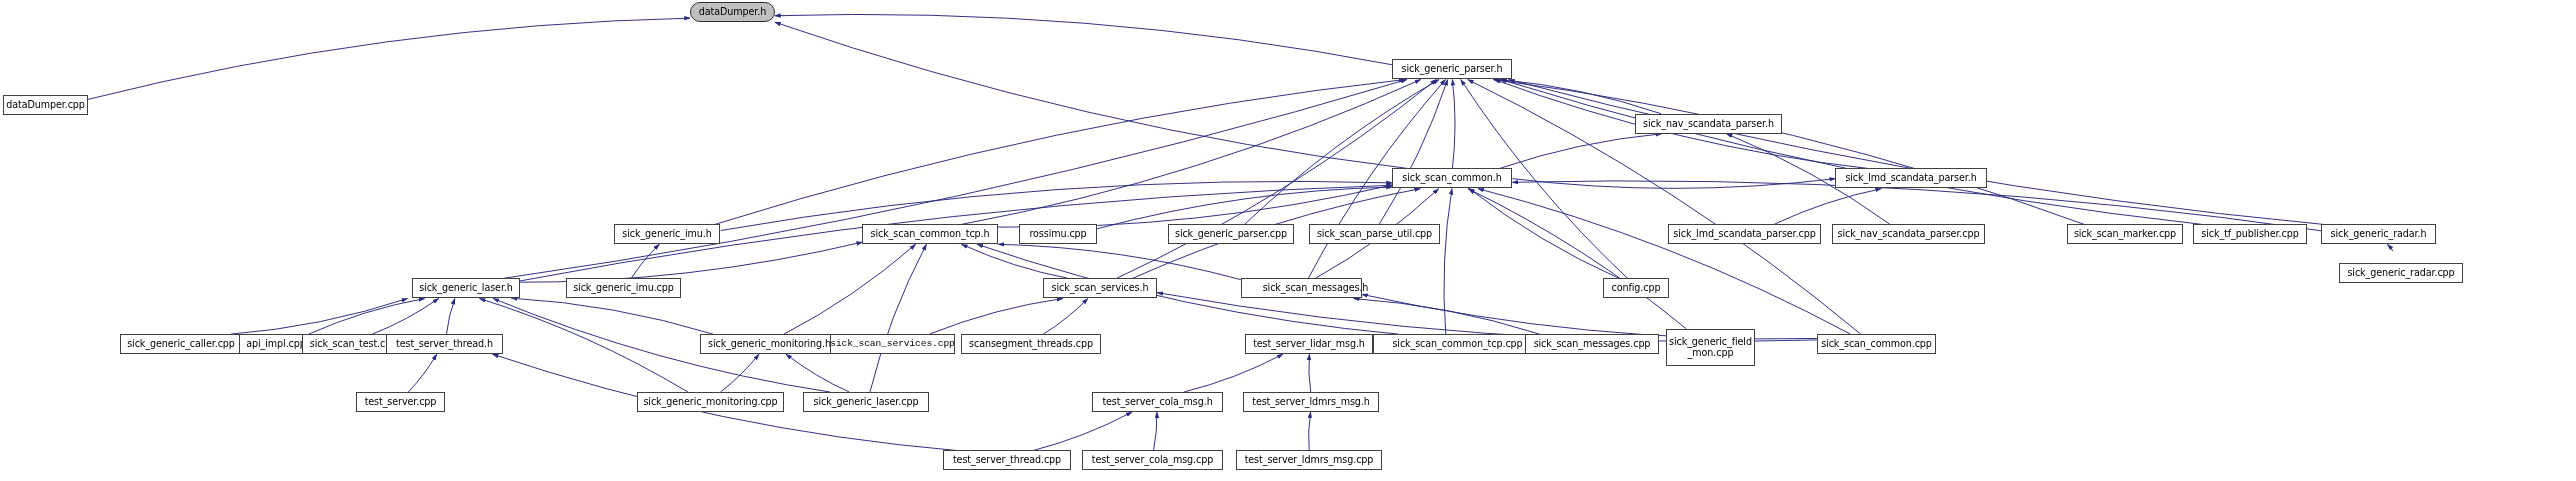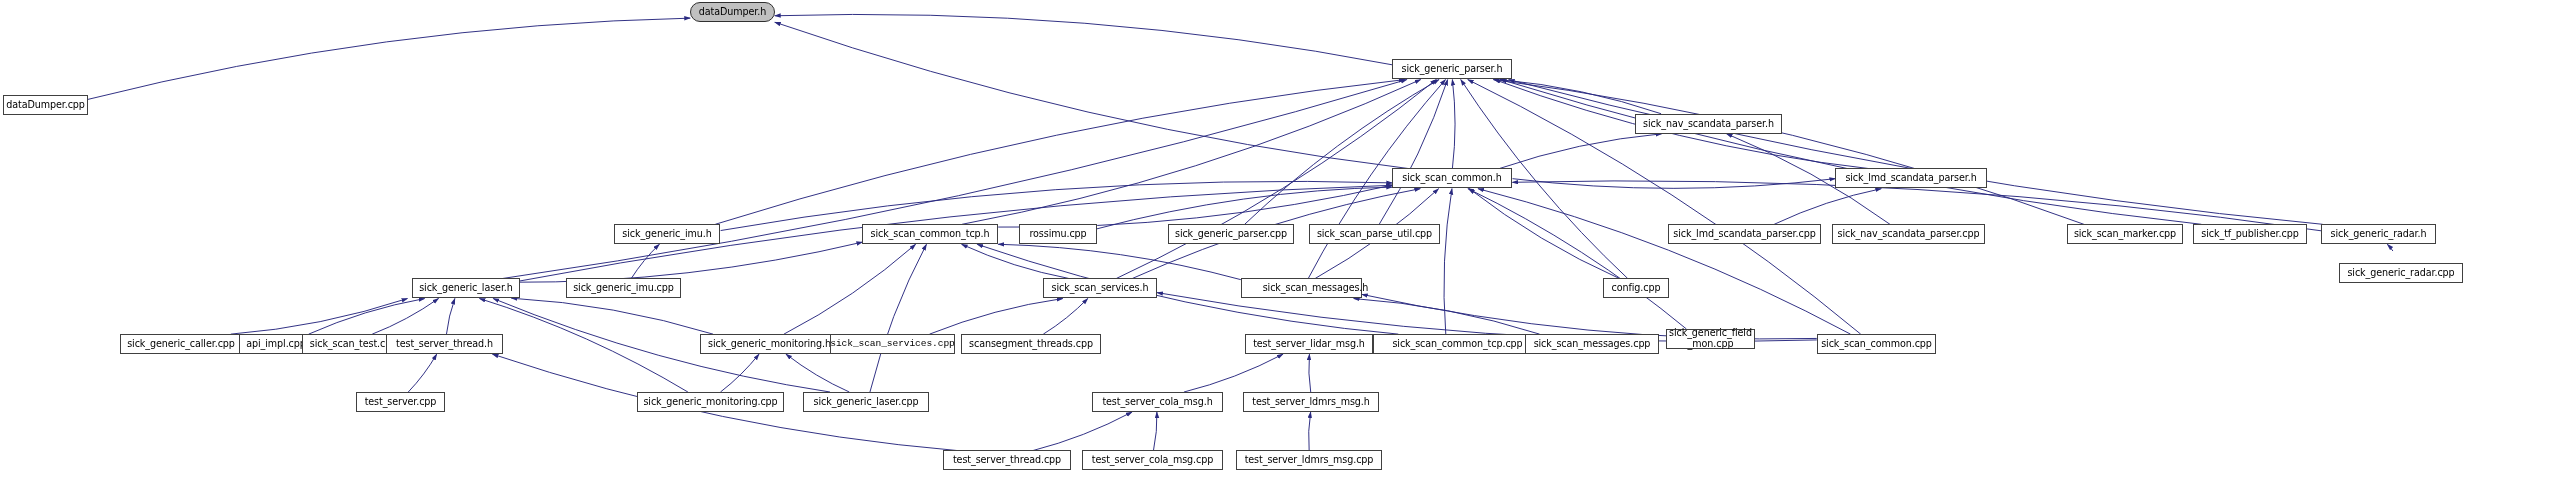--- a/index.html
+++ b/index.html
@@ -131,21 +131,21 @@
       <div class="node" style="left: 120px; top: 334px; width: 122px; height: 20px; font-size: 9.6px;">sick_generic_caller.cpp</div>
       <div class="node" style="left: 239px; top: 334px; width: 74px; height: 20px; font-size: 9.6px;">api_impl.cpp</div>
       <div class="node" style="left: 302px; top: 334px; width: 103px; height: 20px; font-size: 9.6px;">sick_scan_test.cpp</div>
       <div class="node" style="left: 386px; top: 334px; width: 117px; height: 20px; font-size: 9.6px;">test_server_thread.h</div>
       <div class="node" style="left: 700px; top: 334px; width: 139px; height: 20px; font-size: 9.6px;">sick_generic_monitoring.h</div>
       <div class="node" style="left: 830px; top: 334px; width: 125px; height: 20px; font-size: 9.6px; font-family: Liberation Mono, monospace;">sick_scan_services.cpp</div>
       <div class="node" style="left: 961px; top: 334px; width: 140px; height: 20px; font-size: 9.6px;">scansegment_threads.cpp</div>
       <div class="node" style="left: 1245px; top: 334px; width: 128px; height: 20px; font-size: 9.6px;">test_server_lidar_msg.h</div>
       <div class="node" style="left: 1373px; top: 334px; width: 169px; height: 20px; font-size: 9.6px; text-align: right;">sick_scan_common_tcp.cpp</div>
       <div class="node" style="left: 1525px; top: 334px; width: 134px; height: 20px; font-size: 9.6px;">sick_scan_messages.cpp</div>
-      <div class="node" style="left: 1666px; top: 329px; width: 89px; height: 20px; font-size: 9.6px;">sick_generic_field
+      <div class="node" style="left: 1666px; top: 329px; width: 89px; height: 37px; font-size: 9.6px;">sick_generic_field
 _mon.cpp</div>
       <div class="node" style="left: 1817px; top: 334px; width: 119px; height: 20px; font-size: 9.6px;">sick_scan_common.cpp</div>
       <div class="node" style="left: 356px; top: 392px; width: 89px; height: 20px; font-size: 9.6px;">test_server.cpp</div>
       <div class="node" style="left: 637px; top: 392px; width: 147px; height: 20px; font-size: 9.6px;">sick_generic_monitoring.cpp</div>
       <div class="node" style="left: 803px; top: 392px; width: 126px; height: 20px; font-size: 9.6px;">sick_generic_laser.cpp</div>
       <div class="node" style="left: 1092px; top: 392px; width: 131px; height: 20px; font-size: 9.6px;">test_server_cola_msg.h</div>
       <div class="node" style="left: 1243px; top: 392px; width: 136px; height: 20px; font-size: 9.6px;">test_server_ldmrs_msg.h</div>
       <div class="node" style="left: 943px; top: 450px; width: 128px; height: 20px; font-size: 9.6px;">test_server_thread.cpp</div>
       <div class="node" style="left: 1082px; top: 450px; width: 141px; height: 20px; font-size: 9.6px;">test_server_cola_msg.cpp</div>
       <div class="node" style="left: 1236px; top: 450px; width: 146px; height: 20px; font-size: 9.6px;">test_server_ldmrs_msg.cpp</div>

